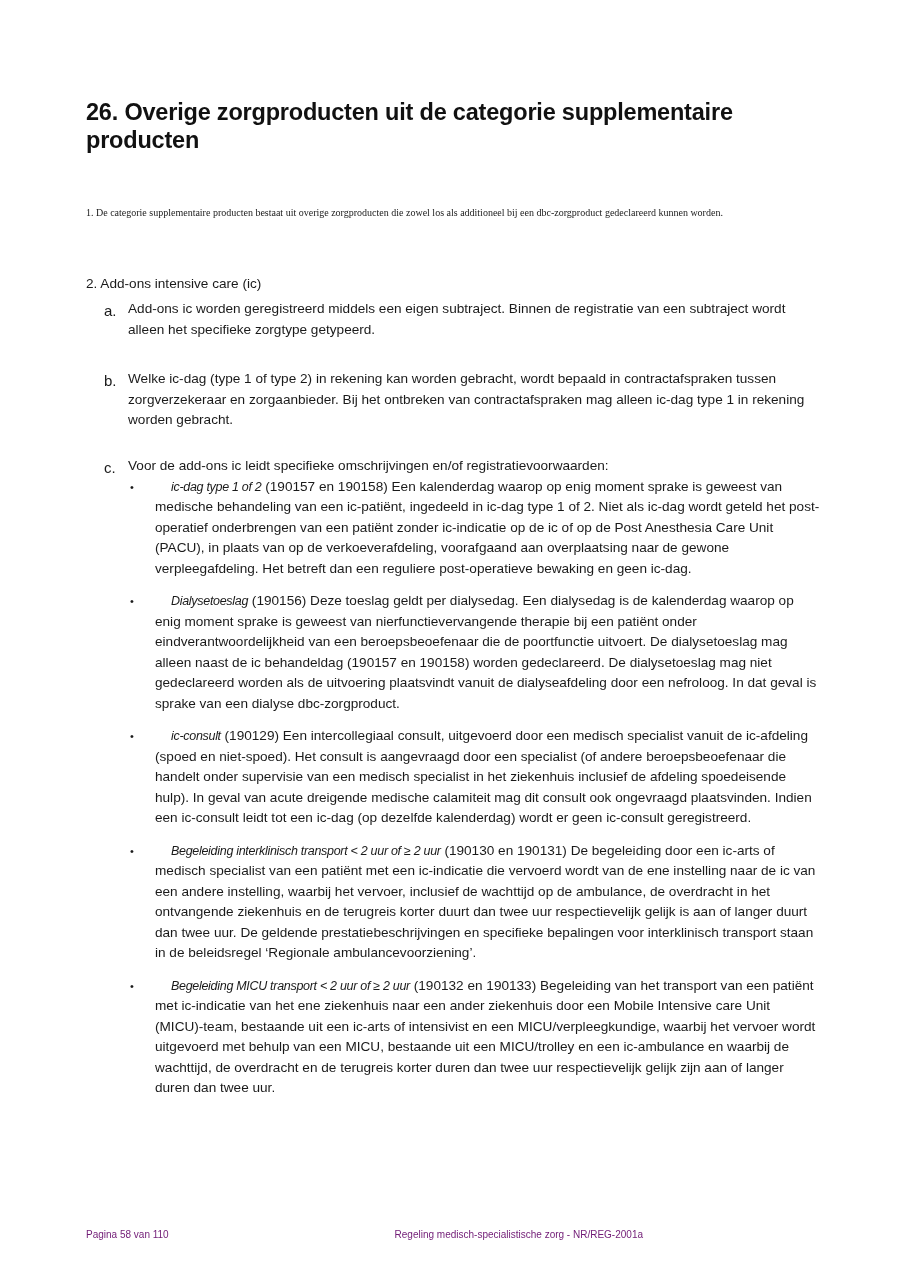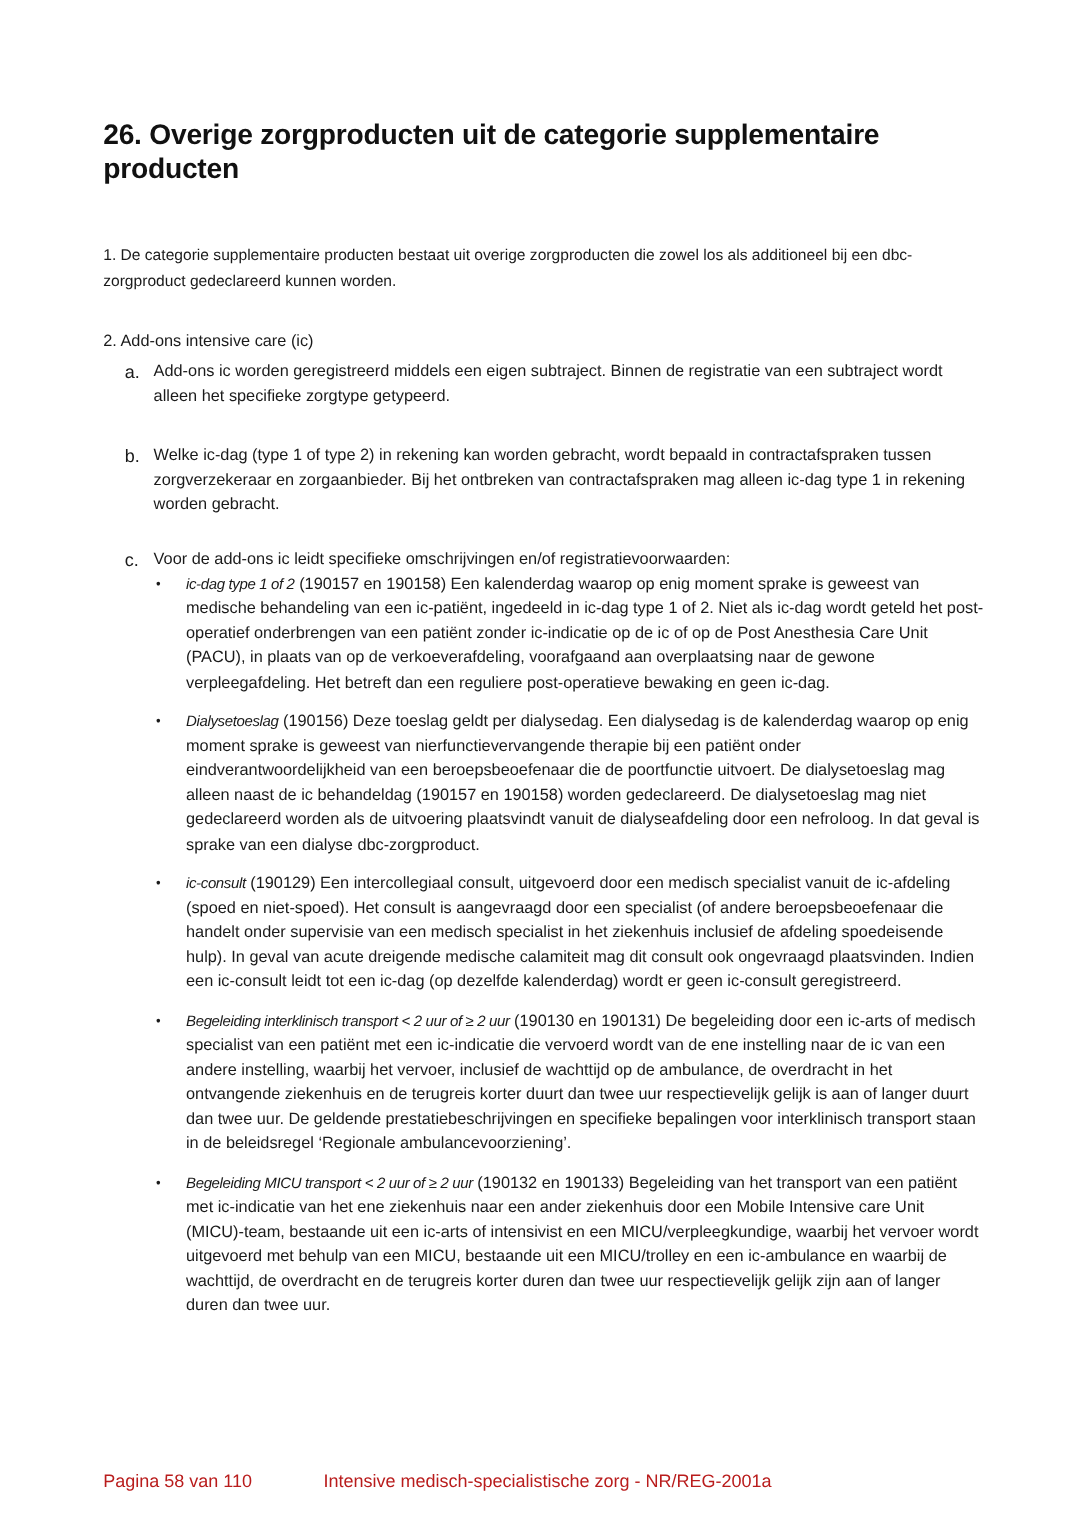--- a/index.html
+++ b/index.html
@@ -9,21 +9,21 @@
     color: #1a1a1a;
   }
   .page { position: absolute; left: 0; top: 12px; width: 720px; height: 1273px; }
   h1 {
     position: absolute; left: 86px; top: 86px; width: 720px; margin: 0;
     font-size: 23.5px; line-height: 28px; font-weight: bold; color: #111;
     letter-spacing: -0.2px;
   }
   .p1 {
     position: absolute; left: 86px; top: 191px; width: 730px; margin: 0;
-    font-size: 13px; line-height: 20.5px;
+    font-size: 10px; line-height: 20.5px; font-family: Liberation Serif, serif;
   }
   .p2 {
     position: absolute; left: 86px; top: 262px; margin: 0;
     font-size: 13.6px; line-height: 20.5px;
   }
   .item {
     position: absolute; left: 104px; width: 716px;
     font-size: 13.6px; line-height: 20.5px;
   }
   .item .marker {
@@ -36,23 +36,23 @@
   .bullets { list-style: none; margin: 0; padding: 0; margin-left: 24px; }
   .bullets li { position: relative; padding-left: 27px; }
   .bullets .dot {
     position: absolute; left: 2px; top: 0; font-size: 11px;
   }
   .b1 { margin-top: 0; }
   .b2 { margin-top: 12px; }
   .b3 { margin-top: 12px; }
   .b4 { margin-top: 12px; }
   .b5 { margin-top: 12px; }
-  .term { font-style: italic; font-size: 12.5px; letter-spacing: -0.3px; }
+  .term { font-style: italic; font-size: 12.5px; letter-spacing: -0.3px; margin-left: 16px; }
   .footer {
-    position: absolute; top: 1215px; font-size: 15px; line-height: 16px; color: #b91c1c;
+    position: absolute; top: 1215px; font-size: 10px; line-height: 16px; color: #701a75;
   }
   .footer-left { left: 86px; }
   .footer-right { right: 77px; text-align: right; }
 </style>
 </head>
 <body>
 
 <div class="page">
 
   <h1>26. Overige zorgproducten uit de categorie supplementaire producten</h1>
@@ -93,15 +93,15 @@
         <span class="term">Begeleiding interklinisch transport &lt; 2 uur of ≥ 2 uur</span><span> (190130 en 190131) De begeleiding door een ic-arts of medisch specialist van een patiënt met een ic-indicatie die vervoerd wordt van de ene instelling naar de ic van een andere instelling, waarbij het vervoer, inclusief de wachttijd op de ambulance, de overdracht in het ontvangende ziekenhuis en de terugreis korter duurt dan twee uur respectievelijk gelijk is aan of langer duurt dan twee uur. De geldende prestatiebeschrijvingen en specifieke bepalingen voor interklinisch transport staan in de beleidsregel ‘Regionale ambulancevoorziening’.</span>
       </li>
       <li class="b5">
         <span class="dot">•</span>
         <span class="term">Begeleiding MICU transport &lt; 2 uur of ≥ 2 uur</span><span> (190132 en 190133) Begeleiding van het transport van een patiënt met ic-indicatie van het ene ziekenhuis naar een ander ziekenhuis door een Mobile Intensive care Unit (MICU)-team, bestaande uit een ic-arts of intensivist en een MICU/verpleegkundige, waarbij het vervoer wordt uitgevoerd met behulp van een MICU, bestaande uit een MICU/trolley en een ic-ambulance en waarbij de wachttijd, de overdracht en de terugreis korter duren dan twee uur respectievelijk gelijk zijn aan of langer duren dan twee uur.</span>
       </li>
     </ul>
   </div>
 
   <div class="footer footer-left">Pagina 58 van 110</div>
-  <div class="footer footer-right">Intensive medisch-specialistische zorg - NR/REG-2001a</div>
+  <div class="footer footer-right">Regeling medisch-specialistische zorg - NR/REG-2001a</div>
 
 </div>
 
 </body></html>

